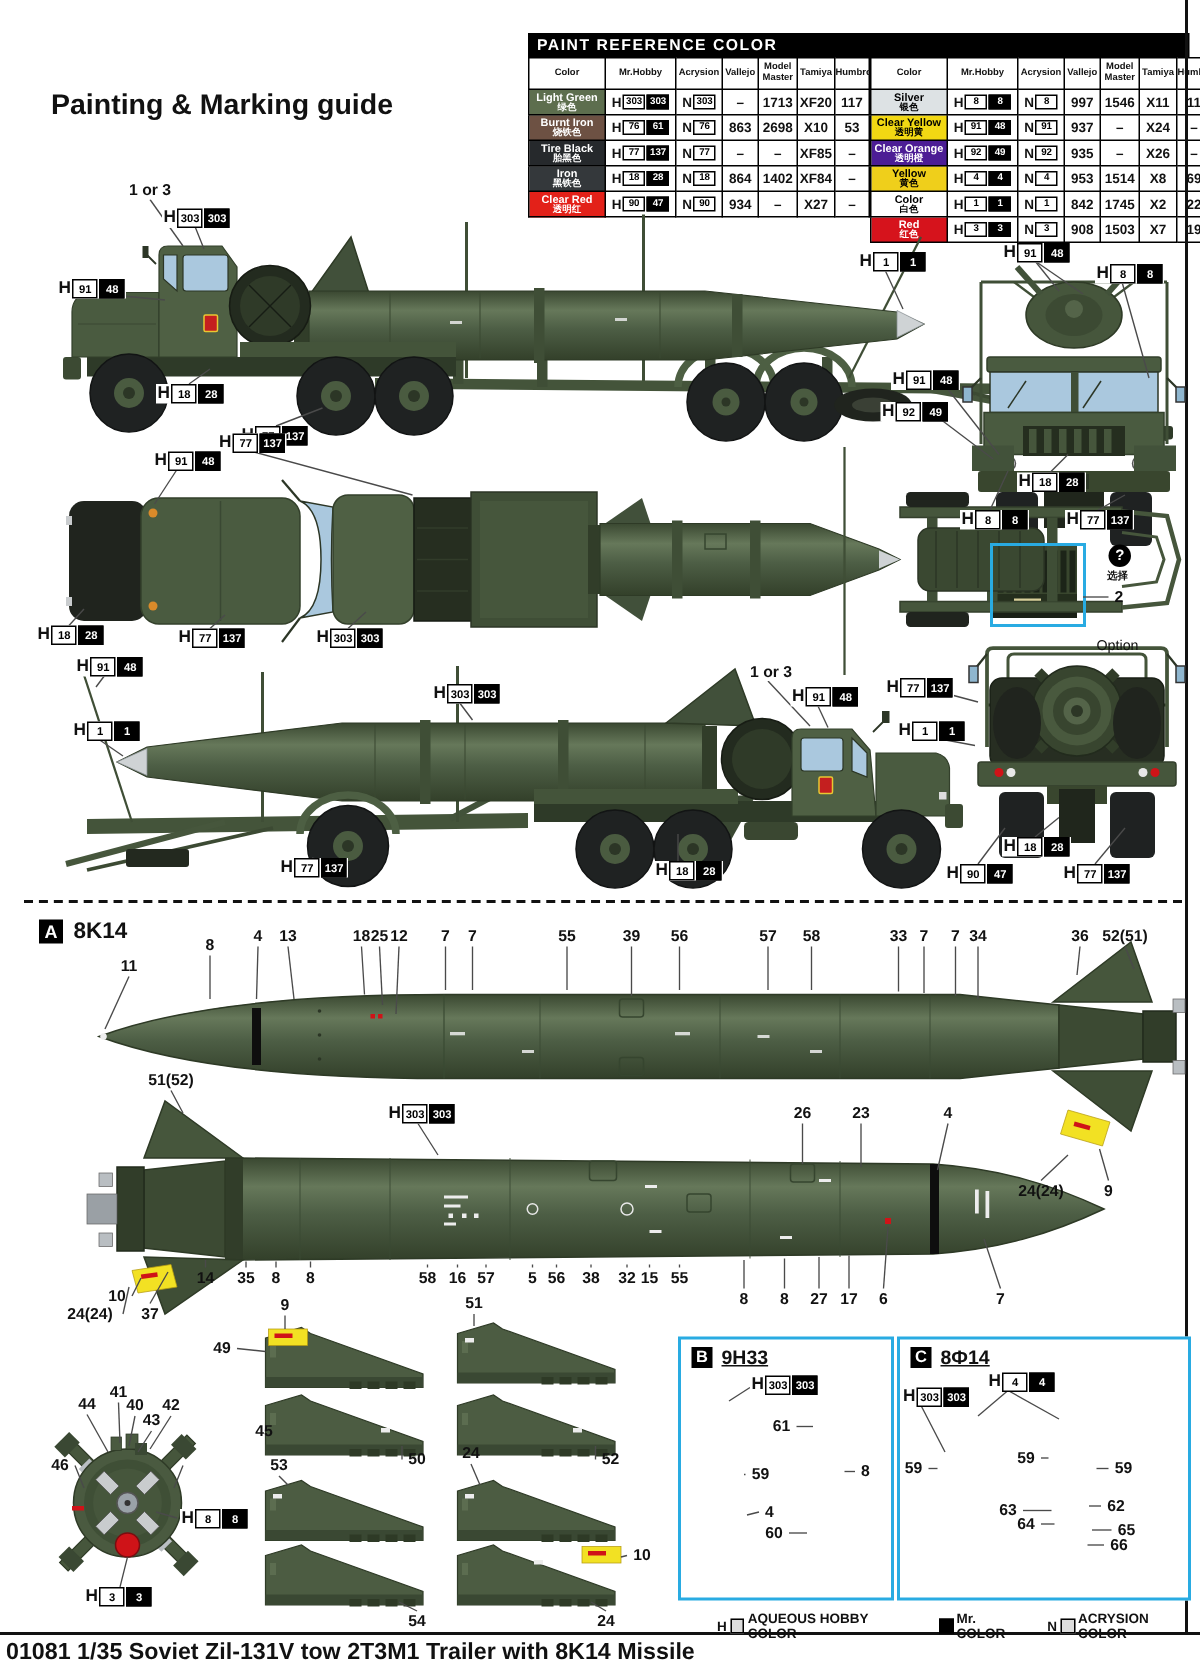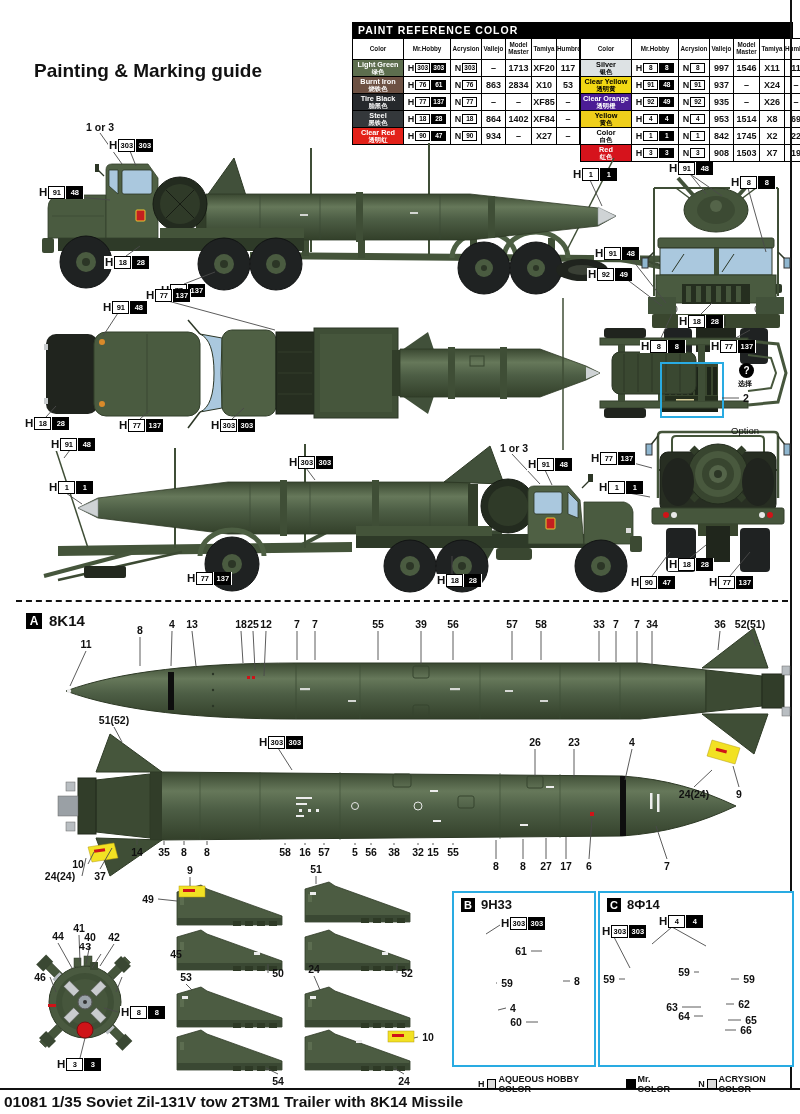--- a/index.html
+++ b/index.html
@@ -32,21 +32,21 @@
   
   .divider{position:absolute;left:16px;top:600px;width:772px;border-top:2.5px dashed #111;}
   
   .sq{display:inline-block;background:#000;color:#fff;font-weight:bold;text-align:center;}
   .secA{position:absolute;left:26px;top:612px;display:flex;gap:7px;align-items:center;z-index:6;}
   .secA .sq{width:16px;height:16px;font-size:12px;line-height:16px;}
   .secA .t{font-size:15px;font-weight:bold;}
   .panel{position:absolute;border:2px solid #29abe2;background:#fff;z-index:2;}
   .phead{position:absolute;display:flex;gap:6px;align-items:center;z-index:6;}
   .phead .sq{width:14px;height:14px;font-size:11px;line-height:14px;}
-  .phead .t{font-size:13px;font-weight:bold;}
+  .phead .t{font-size:13px;font-weight:bold;text-decoration:underline;}
   
   .optbox{position:absolute;left:660px;top:362px;width:60px;height:52px;border:2px solid #29abe2;z-index:4;}
   .optq{position:absolute;left:739px;top:363px;width:15px;height:15px;border-radius:50%;background:#000;color:#fff;
         font-size:10px;font-weight:bold;text-align:center;line-height:15px;z-index:6;}
   .optcn{position:absolute;left:738px;top:379px;font-size:7px;font-weight:bold;z-index:6;}
   .opten{position:absolute;left:731px;top:387px;font-size:9.5px;z-index:6;margin-top:38px;}
   
   .rborder{position:absolute;left:790px;top:0;width:2px;height:1090px;background:#111;}
   .bline{position:absolute;left:0;top:1088px;width:800px;height:2px;background:#111;}
   
@@ -662,21 +662,21 @@
                   <span class="chip solid">61</span>
                 </span>
               </td>
               <td>
                 <span class="hcell">
                   <span class="hletter">N</span>
                   <span class="chip">76</span>
                 </span>
               </td>
               <td>863</td>
-              <td>2834</td>
+              <td>2698</td>
               <td>X10</td>
               <td>53</td>
             </tr>
             <tr>
               <td class="cname" style="background:#26292c;color:#fff">
                 <div class="en">Tire Black</div>
                 <div class="cn">胎黑色</div>
               </td>
               <td>
                 <span class="hcell">
@@ -691,21 +691,21 @@
                   <span class="chip">77</span>
                 </span>
               </td>
               <td>–</td>
               <td>–</td>
               <td>XF85</td>
               <td>–</td>
             </tr>
             <tr>
               <td class="cname" style="background:#34383b;color:#fff">
-                <div class="en">Steel</div>
+                <div class="en">Iron</div>
                 <div class="cn">黑铁色</div>
               </td>
               <td>
                 <span class="hcell">
                   <span class="hletter">H</span>
                   <span class="chip">18</span>
                   <span class="chip solid">28</span>
                 </span>
               </td>
               <td>
@@ -1139,21 +1139,21 @@
       <div class="co" style="left: 453px; top: 852px;">55</div>
       <div class="co" style="left: 496px; top: 866px;">8</div>
       <div class="co" style="left: 523px; top: 866px;">8</div>
       <div class="co" style="left: 546px; top: 866px;">27</div>
       <div class="co" style="left: 566px; top: 866px;">17</div>
       <div class="co" style="left: 589px; top: 866px;">6</div>
       <div class="co" style="left: 667px; top: 866px;">7</div>
       <div class="co" style="left: 58px; top: 936px;">44</div>
       <div class="co" style="left: 79px; top: 928px;">41</div>
       <div class="co" style="left: 90px; top: 937px;">40</div>
-      <div class="co" style="left: 85px; top: 947px; font-family: Liberation Mono, monospace;">43</div>
+      <div class="co" style="left: 101px; top: 947px;">43</div>
       <div class="co" style="left: 114px; top: 937px;">42</div>
       <div class="co" style="left: 40px; top: 977px;">46</div>
       <div class="co" style="left: 132px; top: 954px; margin-left: 44px;">45</div>
       <div class="co" style="left: 190px; top: 870px;">9</div>
       <div class="co" style="left: 148px; top: 899px;">49</div>
       <div class="co" style="left: 278px; top: 973px;">50</div>
       <div class="co" style="left: 186px; top: 977px;">53</div>
       <div class="co" style="left: 278px; top: 1081px;">54</div>
       <div class="co" style="left: 316px; top: 869px;">51</div>
       <div class="co" style="left: 407px; top: 973px;">52</div>

